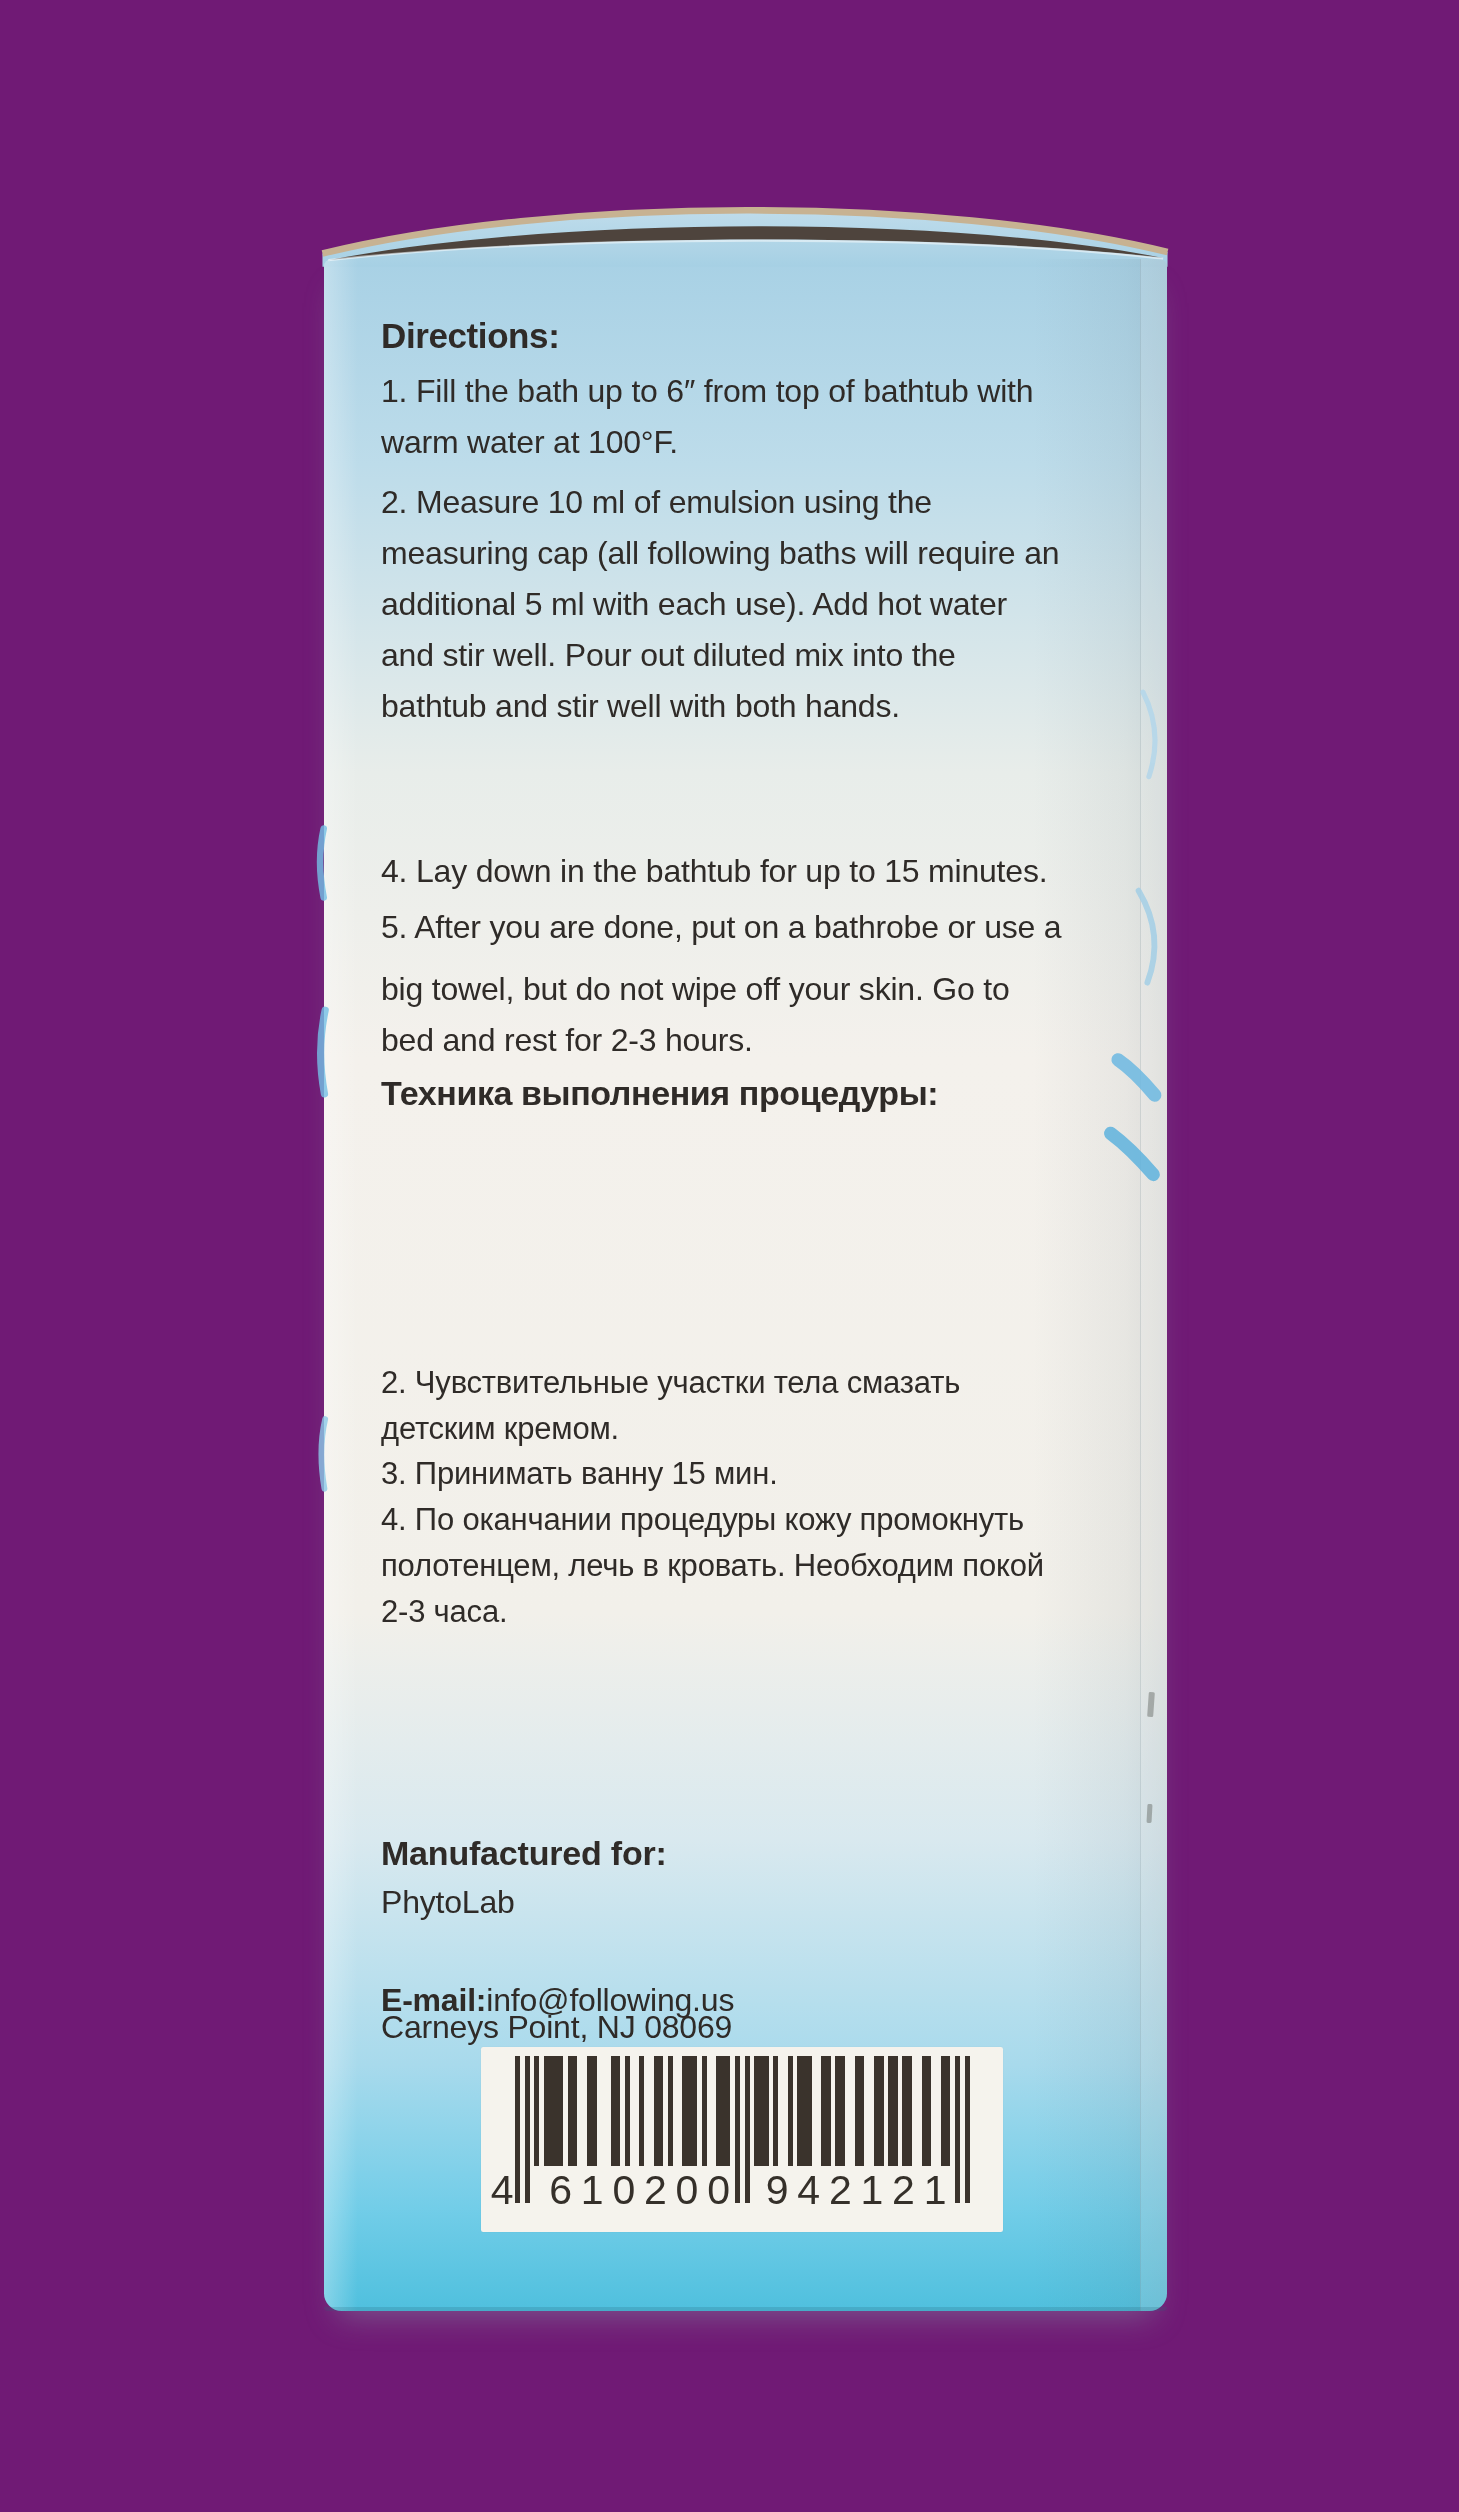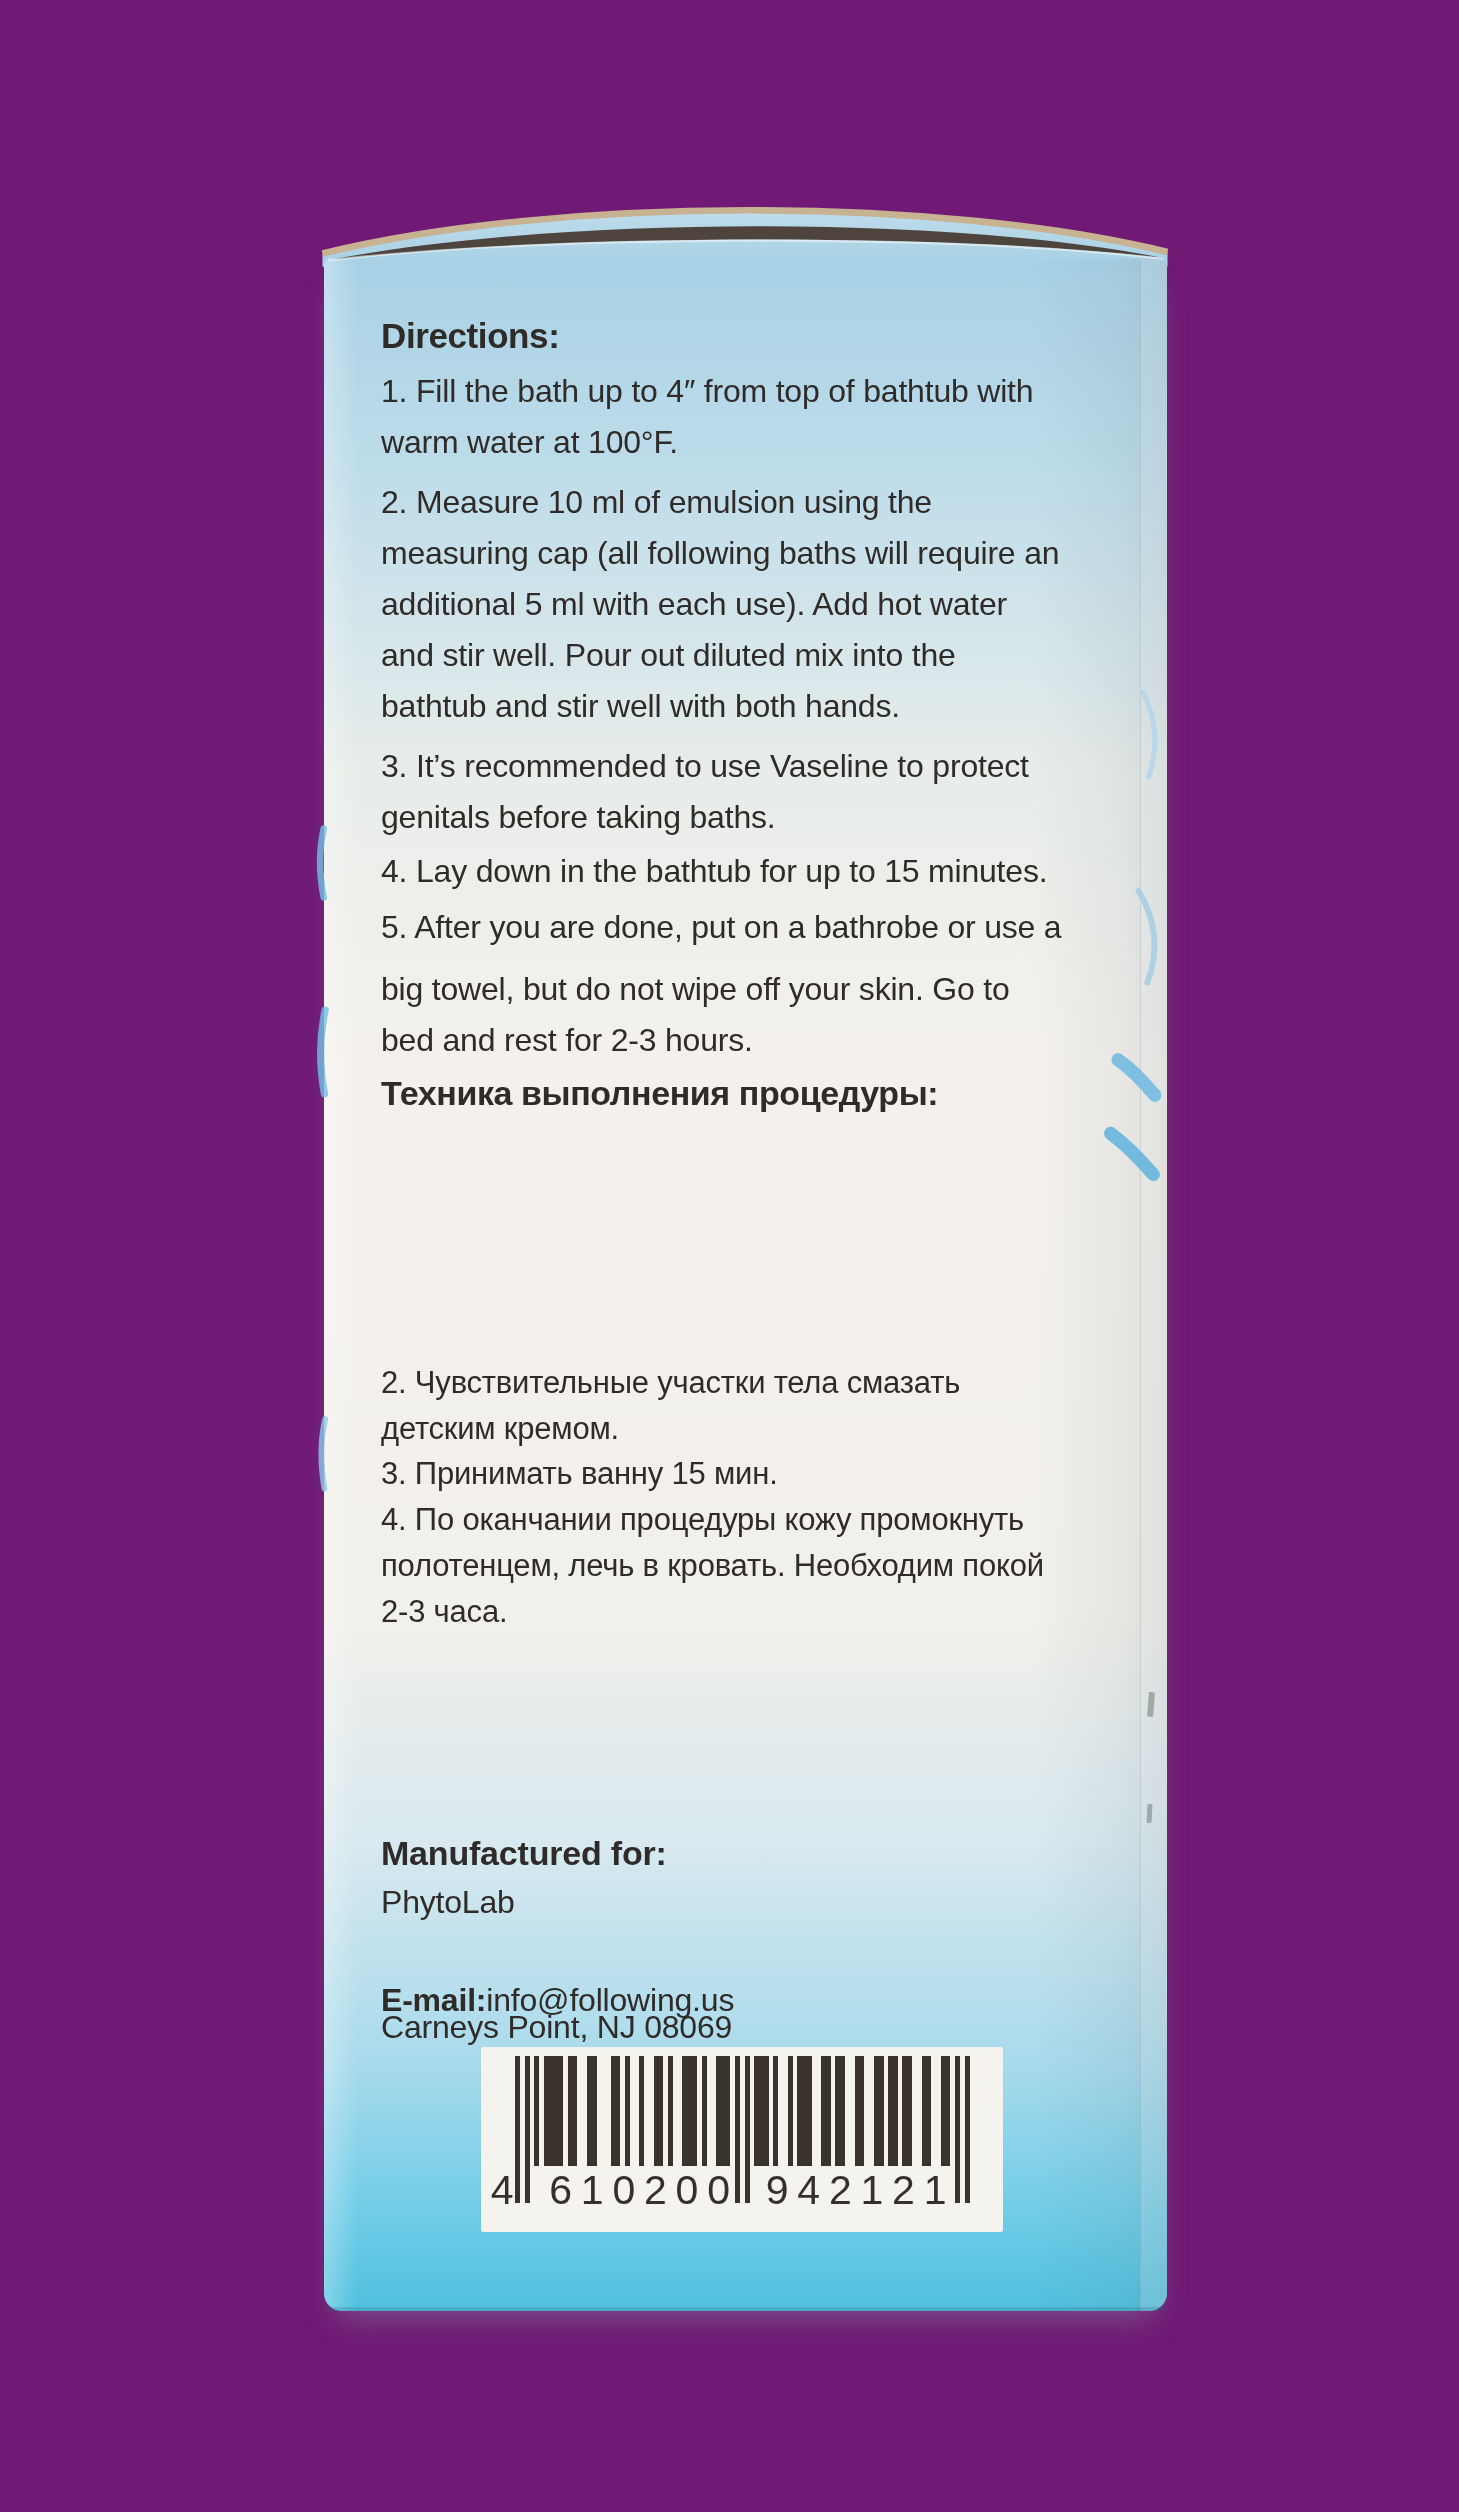--- a/index.html
+++ b/index.html
@@ -132,29 +132,27 @@
         <path d="M 12,40 Q 2,85 12,135" stroke="#74c0e6" stroke-width="9"></path>
         <path d="M 14,290 Q 2,345 13,405" stroke="#74c0e6" stroke-width="10"></path>
         <path d="M 14,852 Q 4,895 13,948" stroke="#8ccbe9" stroke-width="8"></path>
       </g>
     </svg>
 
     <div class="side-mark m1"></div>
     <div class="side-mark m2"></div>
 
     <div class="tb h-en">Directions:</div>
-    <div class="tb p1">1. Fill the bath up to 4″ from top of bathtub with
+    <div class="tb p1">1. Fill the bath up to 6″ from top of bathtub with
 warm water at 100°F.</div>
     <div class="tb p2">2. Measure 10 ml of emulsion using the
 measuring cap (all following baths will require an
 additional 5 ml with each use). Add hot water
 and stir well.  Pour out diluted mix into the
 bathtub and stir well with both hands.</div>
-    <div class="tb p3">3. It’s recommended to use Vaseline to protect
-genitals before taking baths.</div>
     <div class="tb p4">4. Lay down in the bathtub for up to 15 minutes.</div>
     <div class="tb p5a">5. After you are done, put on a bathrobe or use a</div>
     <div class="tb p5b">big towel, but do not wipe off your skin.  Go to
 bed and rest for 2-3 hours.</div>
 
     <div class="tb h-ru">Техника выполнения процедуры:</div>
     <div class="tb r2">2. Чувствительные участки тела смазать
 детским кремом.</div>
     <div class="tb r3">3. Принимать ванну 15 мин.</div>
     <div class="tb r4">4. По оканчании процедуры кожу промокнуть

